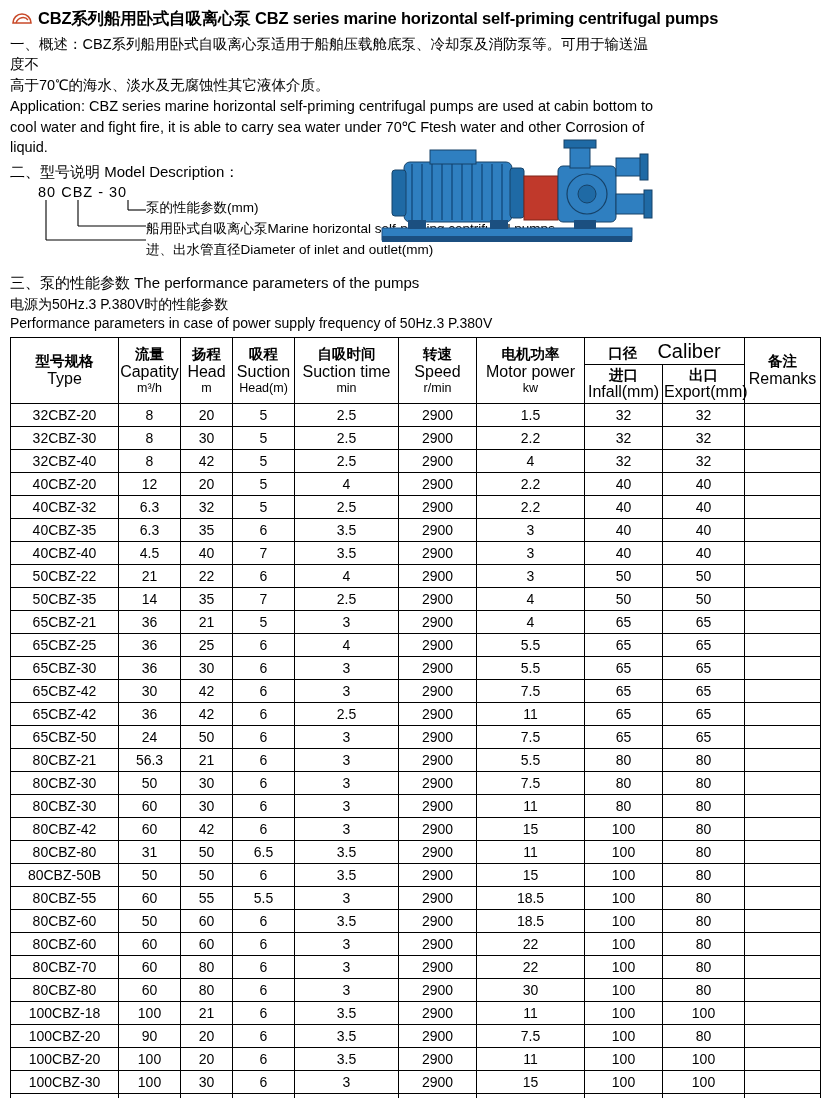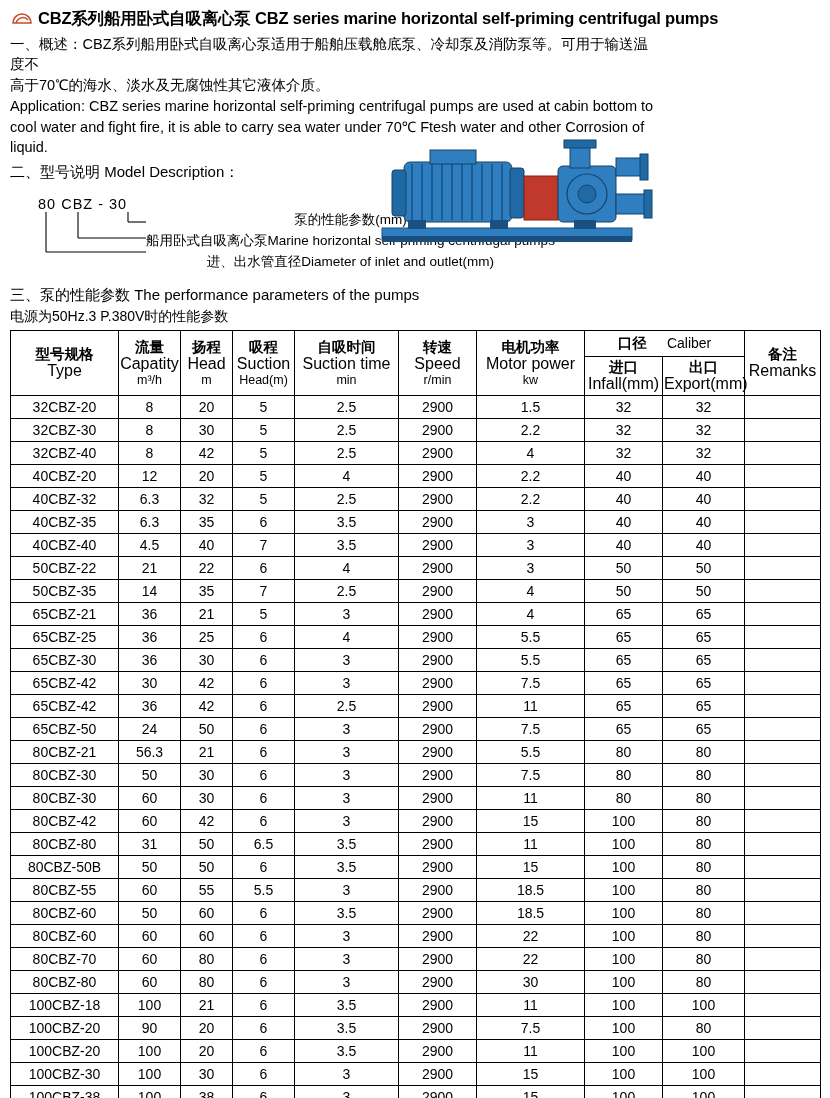--- a/index.html
+++ b/index.html
@@ -54,22 +54,21 @@
   .section-head {
     font-size: 15px;
     margin: 6px 0 2px 0;
     font-weight: normal;
   }
 
   
   .model-block {
     position: relative;
     height: 84px;
-    margin-top: 14px;
-    text-align: center;
+    margin-top: 2px;
   }
   .model-code {
     position: absolute;
     left: 28px;
     top: 0px;
     font-size: 14.5px;
     letter-spacing: 1px;
   }
   .leader-lines {
     position: absolute;
@@ -129,21 +128,21 @@
   .hdr-sub { font-size: 12.5px; display:block; }
   td.model {
     font-size: 15px;
     text-align: left;
     padding-left: 5px;
   }
   .caliber-top {
     font-weight: bold;
     font-size: 14.5px;
   }
-  .caliber-top .en { font-weight: normal; font-size: 14px; }
+  .caliber-top .en { font-weight: normal; font-size: 20px; }
   col.c-model { width: 108px; }
   col.c-cap   { width: 62px; }
   col.c-head  { width: 52px; }
   col.c-suc   { width: 62px; }
   col.c-time  { width: 104px; }
   col.c-speed { width: 78px; }
   col.c-power { width: 108px; }
   col.c-in    { width: 78px; }
   col.c-out   { width: 82px; }
   col.c-rem   { width: 76px; }
@@ -231,20 +230,21 @@
       <rect x="200" y="8" width="32" height="8" fill="#1f6aa5" stroke="#164268" stroke-width="1"></rect>
 
       <rect x="44" y="88" width="18" height="9" fill="#1b4f80"></rect>
       <rect x="126" y="88" width="18" height="9" fill="#1b4f80"></rect>
       <rect x="210" y="88" width="22" height="9" fill="#1b4f80"></rect>
     </svg>
   </div>
 
   <div class="section-head">三、泵的性能参数 The performance parameters of the pumps</div>
   <div class="perf-line">电源为50Hz.3 P.380V时的性能参数</div>
+  <div class="perf-line">Performance parameters in case of power supply frequency of 50Hz.3 P.380V</div>
 
   <table class="spec">
     <colgroup>
       <col class="c-model">
         <col class="c-cap">
         <col class="c-head">
         <col class="c-suc">
       <col class="c-time">
         <col class="c-speed">
         <col class="c-power">

